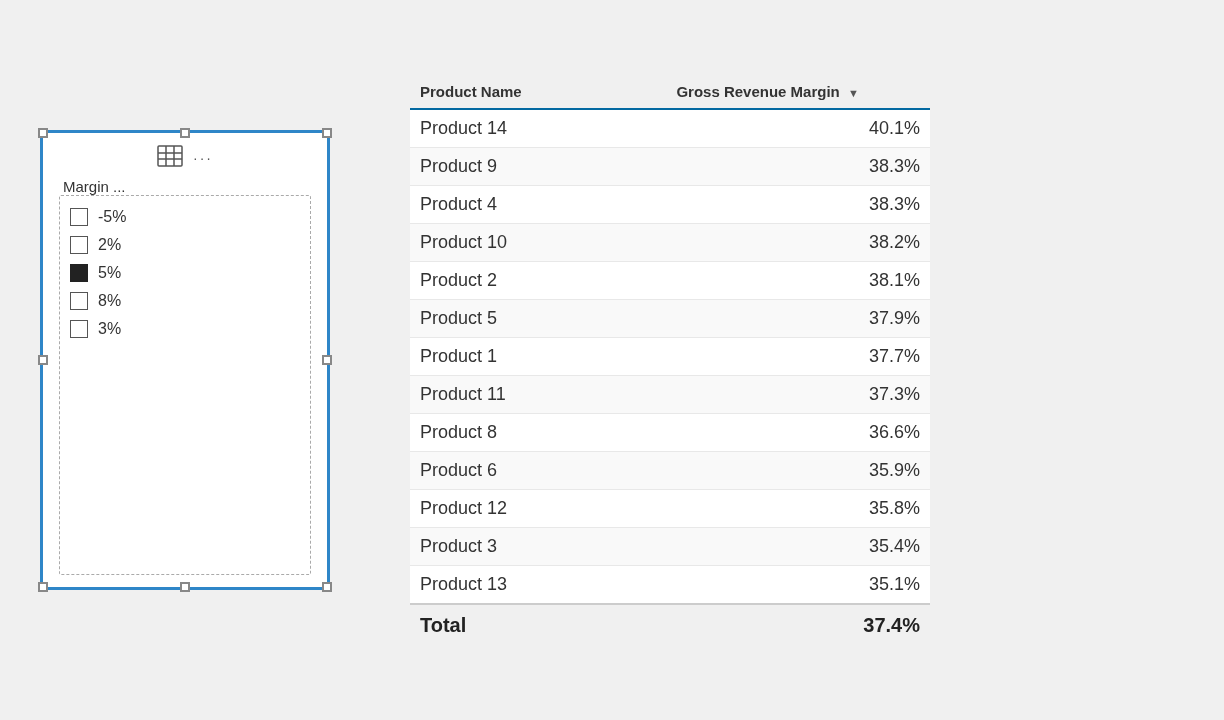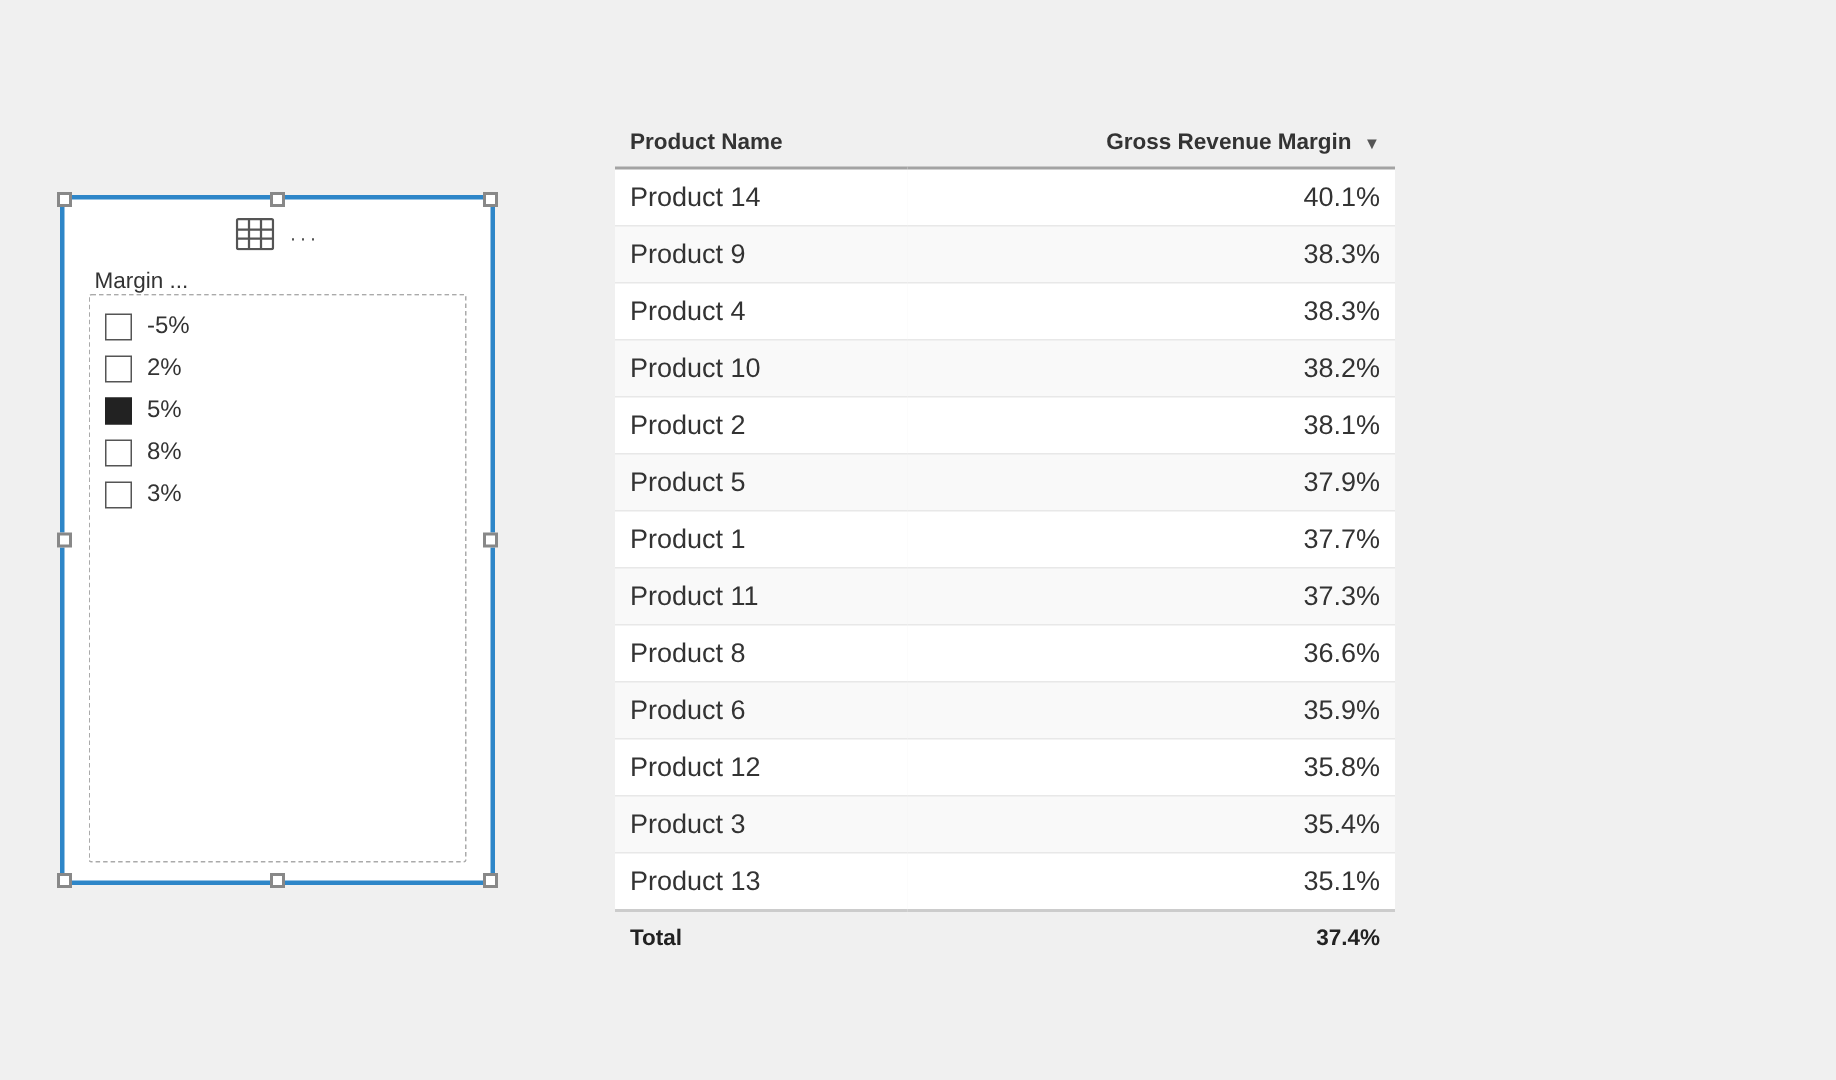--- a/index.html
+++ b/index.html
@@ -134,33 +134,33 @@
       max-width: 520px;
     }
 
     table {
       width: 100%;
       border-collapse: collapse;
       font-size: 15px;
     }
 
     thead tr {
-      border-bottom: 2px solid #a3a3a3;
+      border-bottom: 2px solid #0369a1;
     }
 
     thead th {
       text-align: left;
       padding: 8px 10px 8px 10px;
       font-weight: 600;
       color: #333;
       font-size: 15px;
     }
 
     thead th.right-align {
-      text-align: right;
+      text-align: center;
     }
 
     .sort-icon {
       display: inline-block;
       margin-left: 4px;
       font-size: 11px;
       color: #555;
     }
 
     tbody tr {
@@ -186,21 +186,21 @@
     }
 
     tfoot tr {
       border-top: 2px solid #ccc;
     }
 
     tfoot td {
       padding: 9px 10px;
       font-weight: 700;
       color: #222;
-      font-size: 15px;
+      font-size: 20px;
     }
 
     tfoot td.right-align {
       text-align: right;
       font-weight: 700;
       margin-top: 43px;
     }
   </style>
 </head>
 <body>

